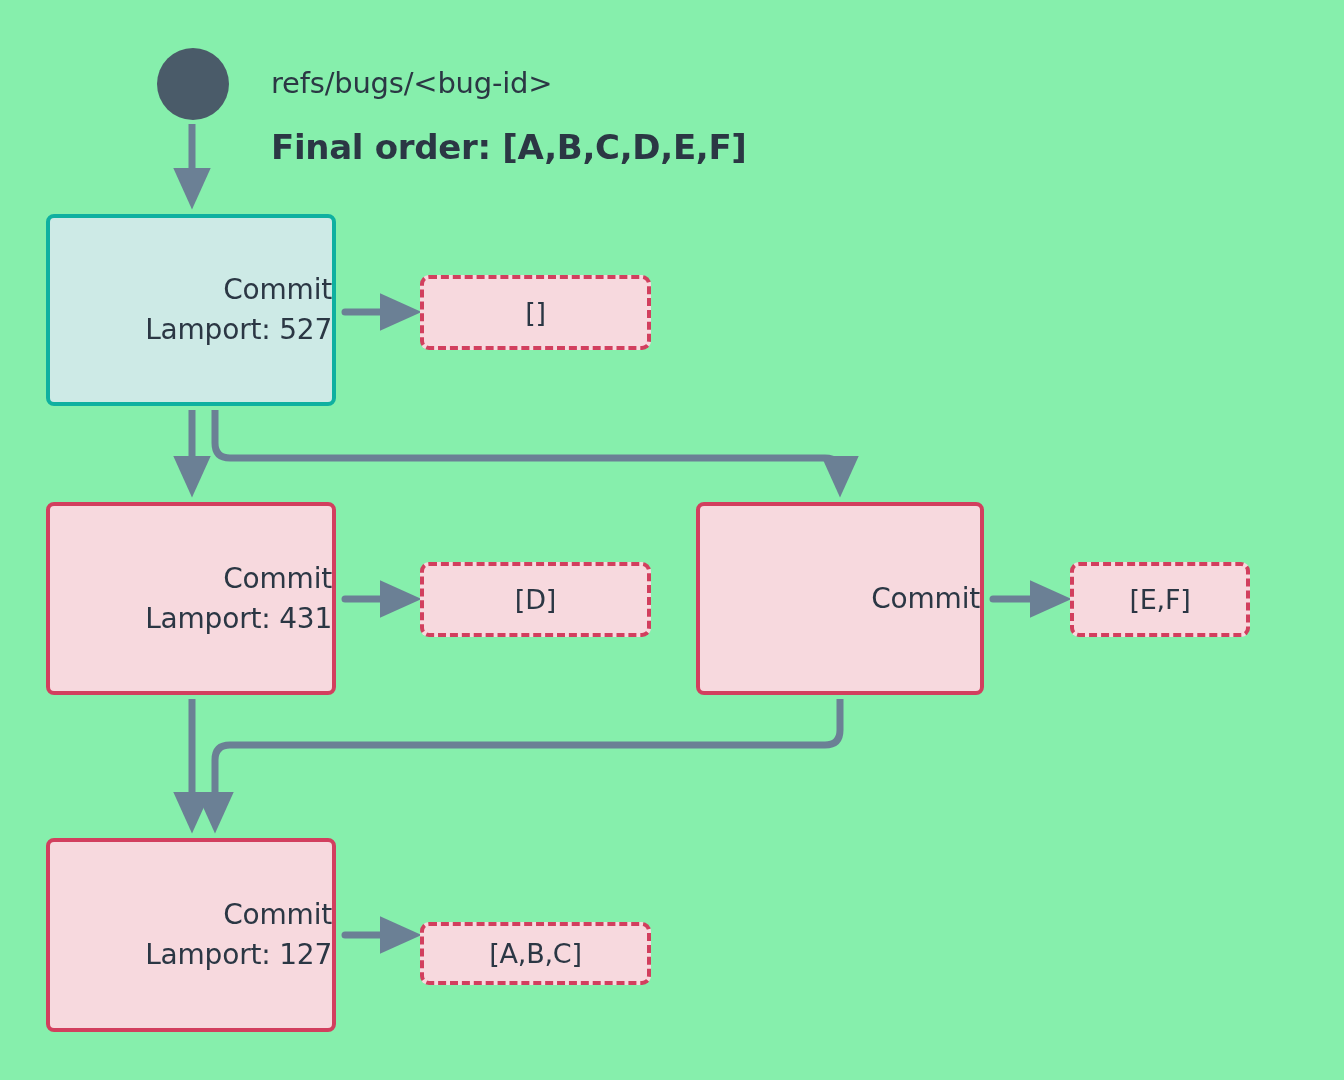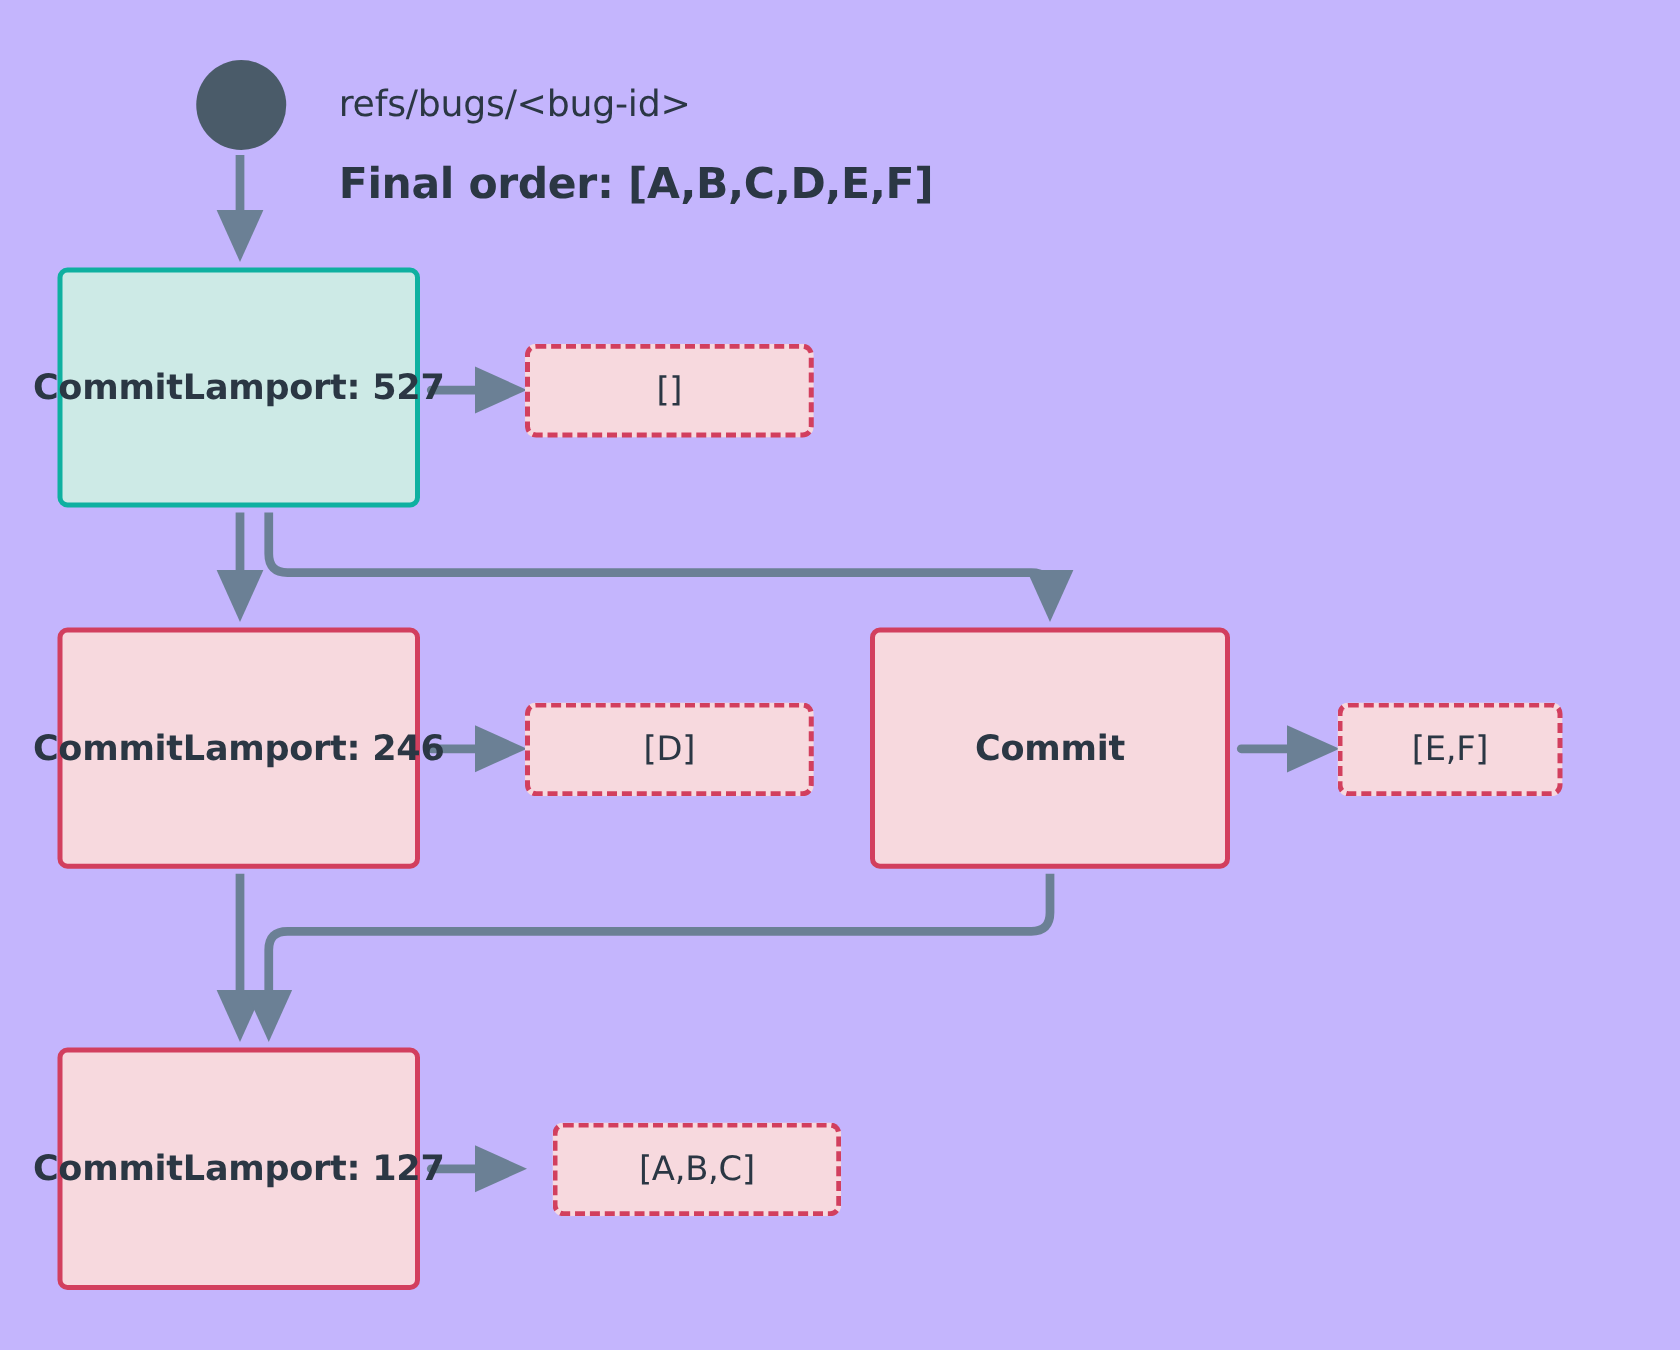--- a/index.html
+++ b/index.html
@@ -4,21 +4,21 @@
 <style>
   html, body {
     margin: 0;
     padding: 0;
     background: #eff3f6;
   }
   #canvas {
     position: relative;
     width: 1344px;
     height: 1080px;
-    background: #c4b5fd;
+    background: #86efac;
     font-family: "DejaVu Sans", sans-serif;
     overflow: hidden;
   }
 
   
   .root-dot {
     position: absolute;
     left: 157px;
     top: 48px;
     width: 72px;
@@ -49,24 +49,23 @@
   }
 
   
   .node {
     position: absolute;
     box-sizing: border-box;
     border-radius: 8px;
     border-width: 4px;
     border-style: solid;
     display: flex;
-    flex-direction: row;
-    align-items: center;
+    flex-direction: column;
+    align-items: flex-end;
     justify-content: center;
-    font-weight: bold;
   }
   .node.teal {
     background: #cdeae6;
     border-color: #0fb0a0;
   }
   .node.pink {
     background: #f7d9de;
     border-color: #d23f5e;
   }
   .node .line {
@@ -96,21 +95,21 @@
   }
   .payload .ptext {
     font-size: 27px;
     color: #2b3744;
     white-space: nowrap;
     letter-spacing: -0.2px;
   }
   #payload-864 { left: 420px;  top: 275px; width: 231px; height: 75px; }
   #payload-246 { left: 420px;  top: 562px; width: 231px; height: 75px; }
   #payload-537 { left: 1070px; top: 562px; width: 180px; height: 75px; }
-  #payload-127 { left: 420px;  top: 898px; width: 231px; height: 75px; margin-left: 22px; }
+  #payload-127 { left: 420px;  top: 922px; width: 231px; height: 63px; }
 
   
   #edges {
     position: absolute;
     left: 0;
     top: 0;
     width: 1344px;
     height: 1080px;
     pointer-events: none;
   }
@@ -166,21 +165,21 @@
   <div class="ref-label">refs/bugs/&lt;bug-id&gt;</div>
   <div class="final-order">Final order: [A,B,C,D,E,F]</div>
 
   <div class="node teal" id="node-864">
     <div class="line">Commit</div>
     <div class="line">Lamport: 527</div>
   </div>
 
   <div class="node pink" id="node-246">
     <div class="line">Commit</div>
-    <div class="line">Lamport: 246</div>
+    <div class="line">Lamport: 431</div>
   </div>
 
   <div class="node pink" id="node-537">
     <div class="line">Commit</div>
   </div>
 
   <div class="node pink" id="node-127">
     <div class="line">Commit</div>
     <div class="line">Lamport: 127</div>
   </div>

